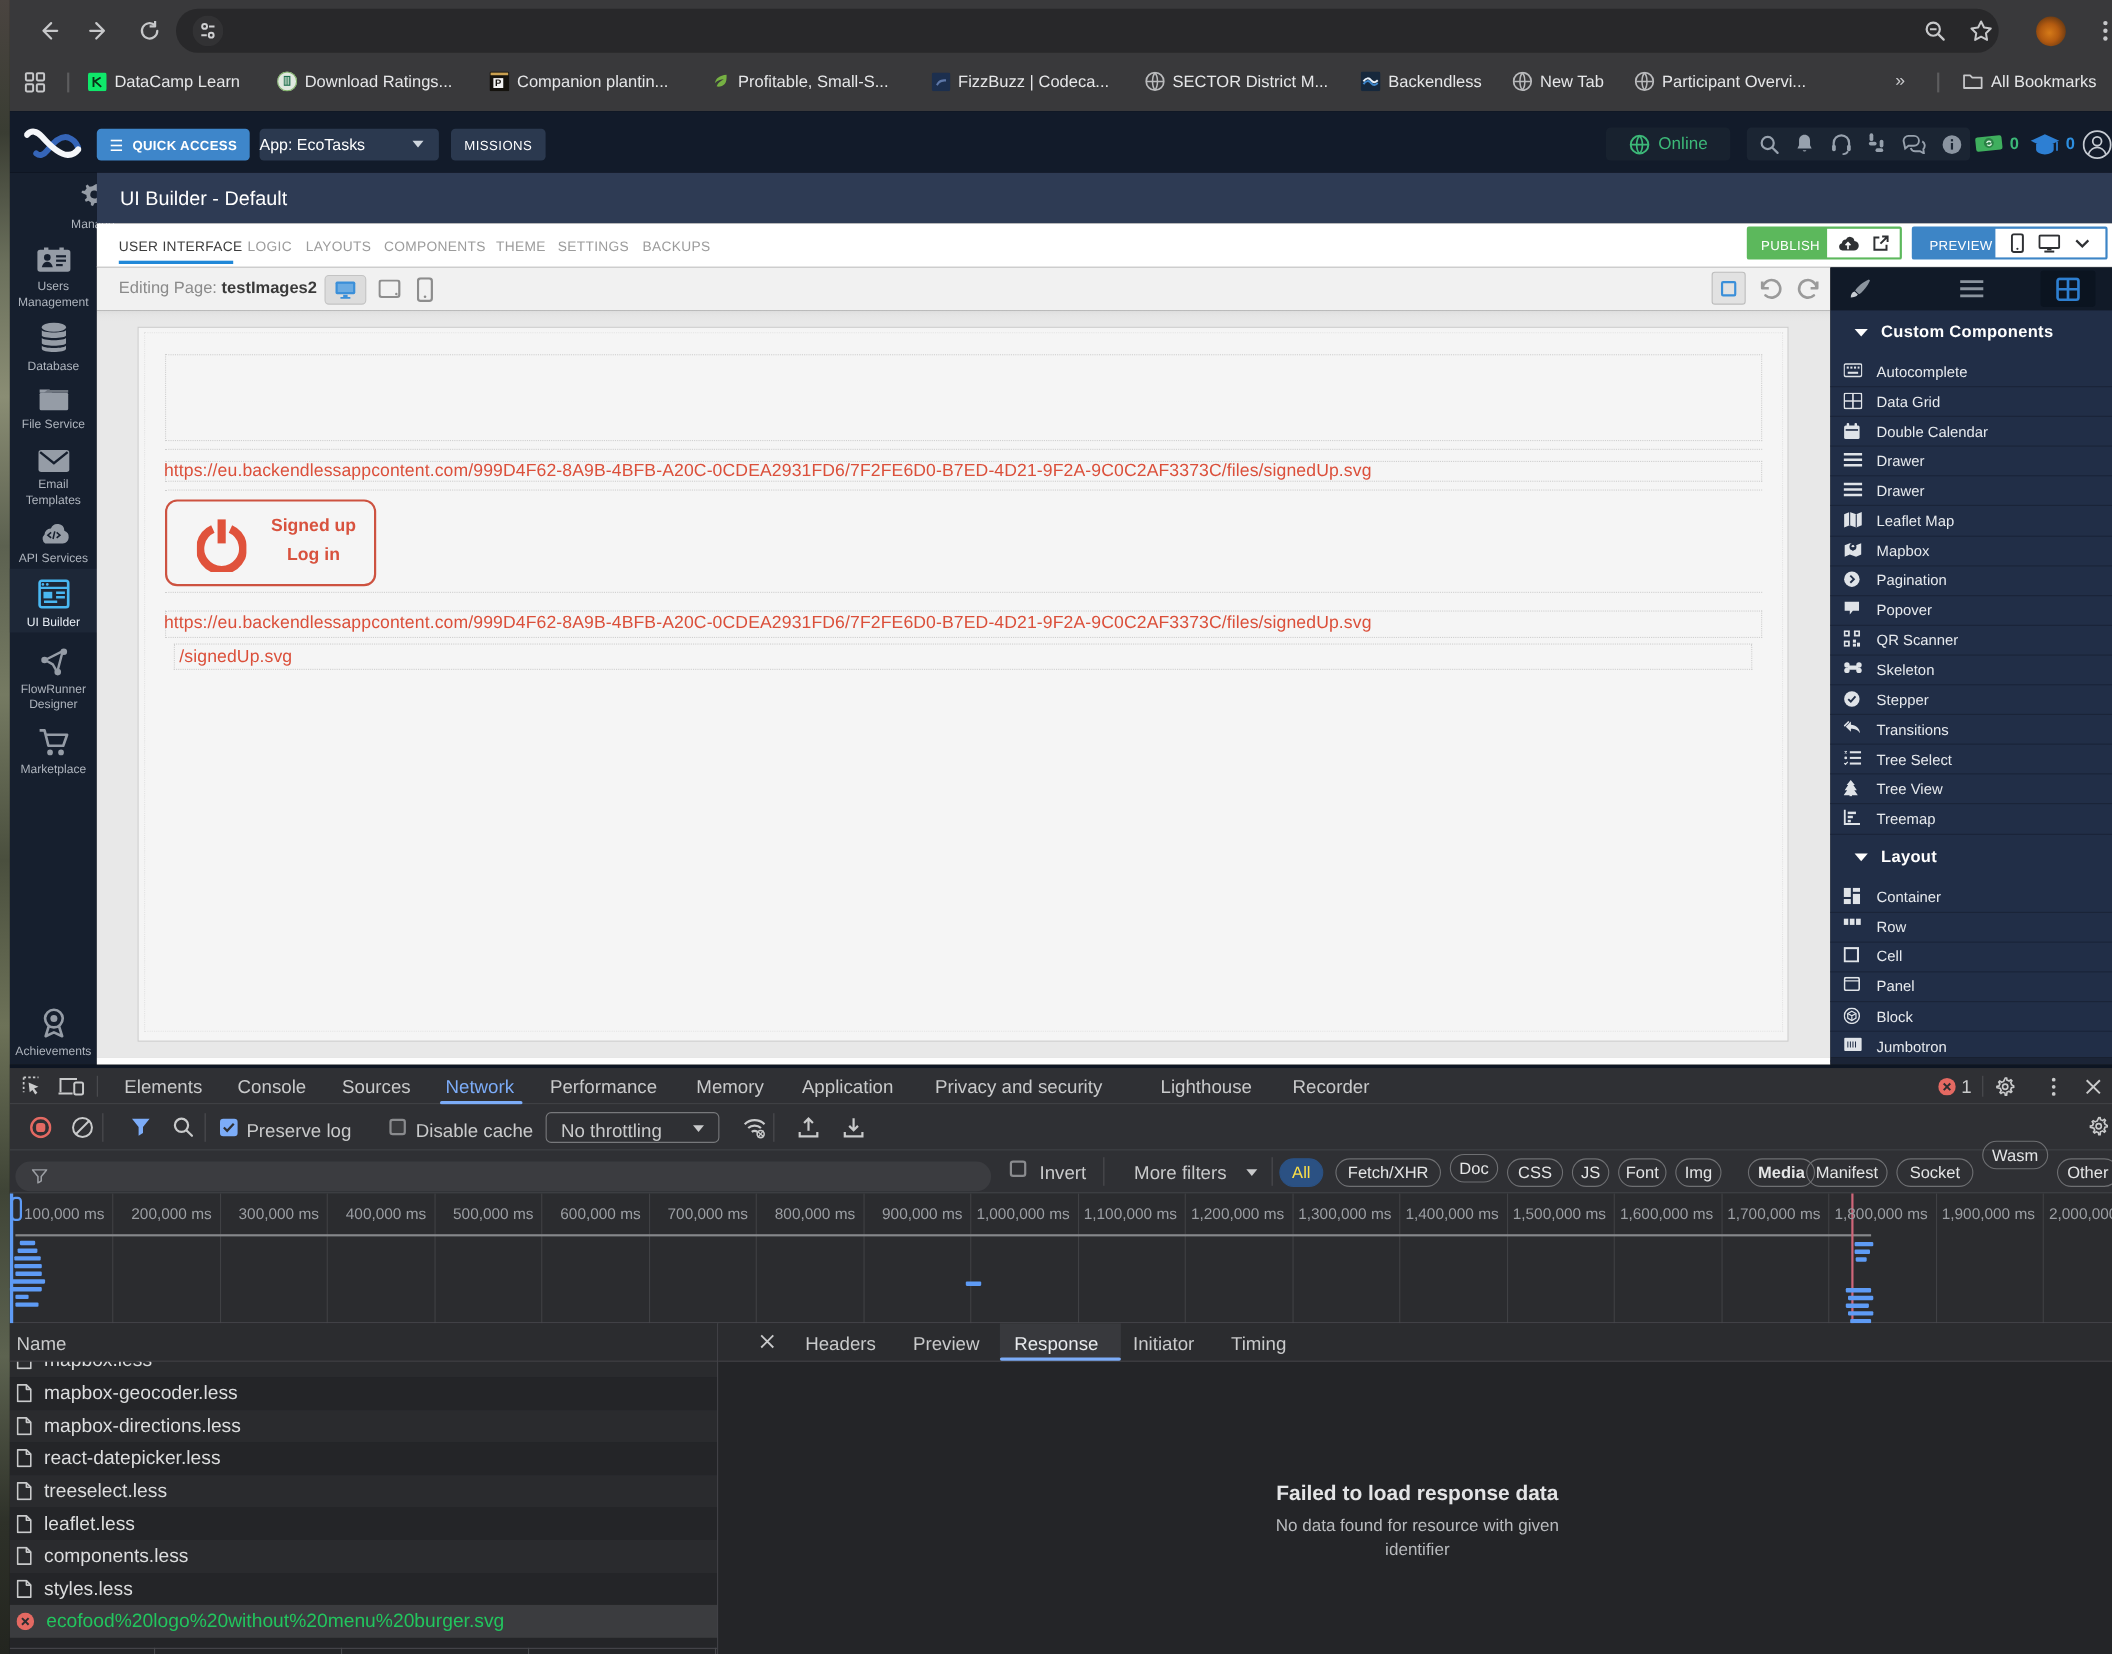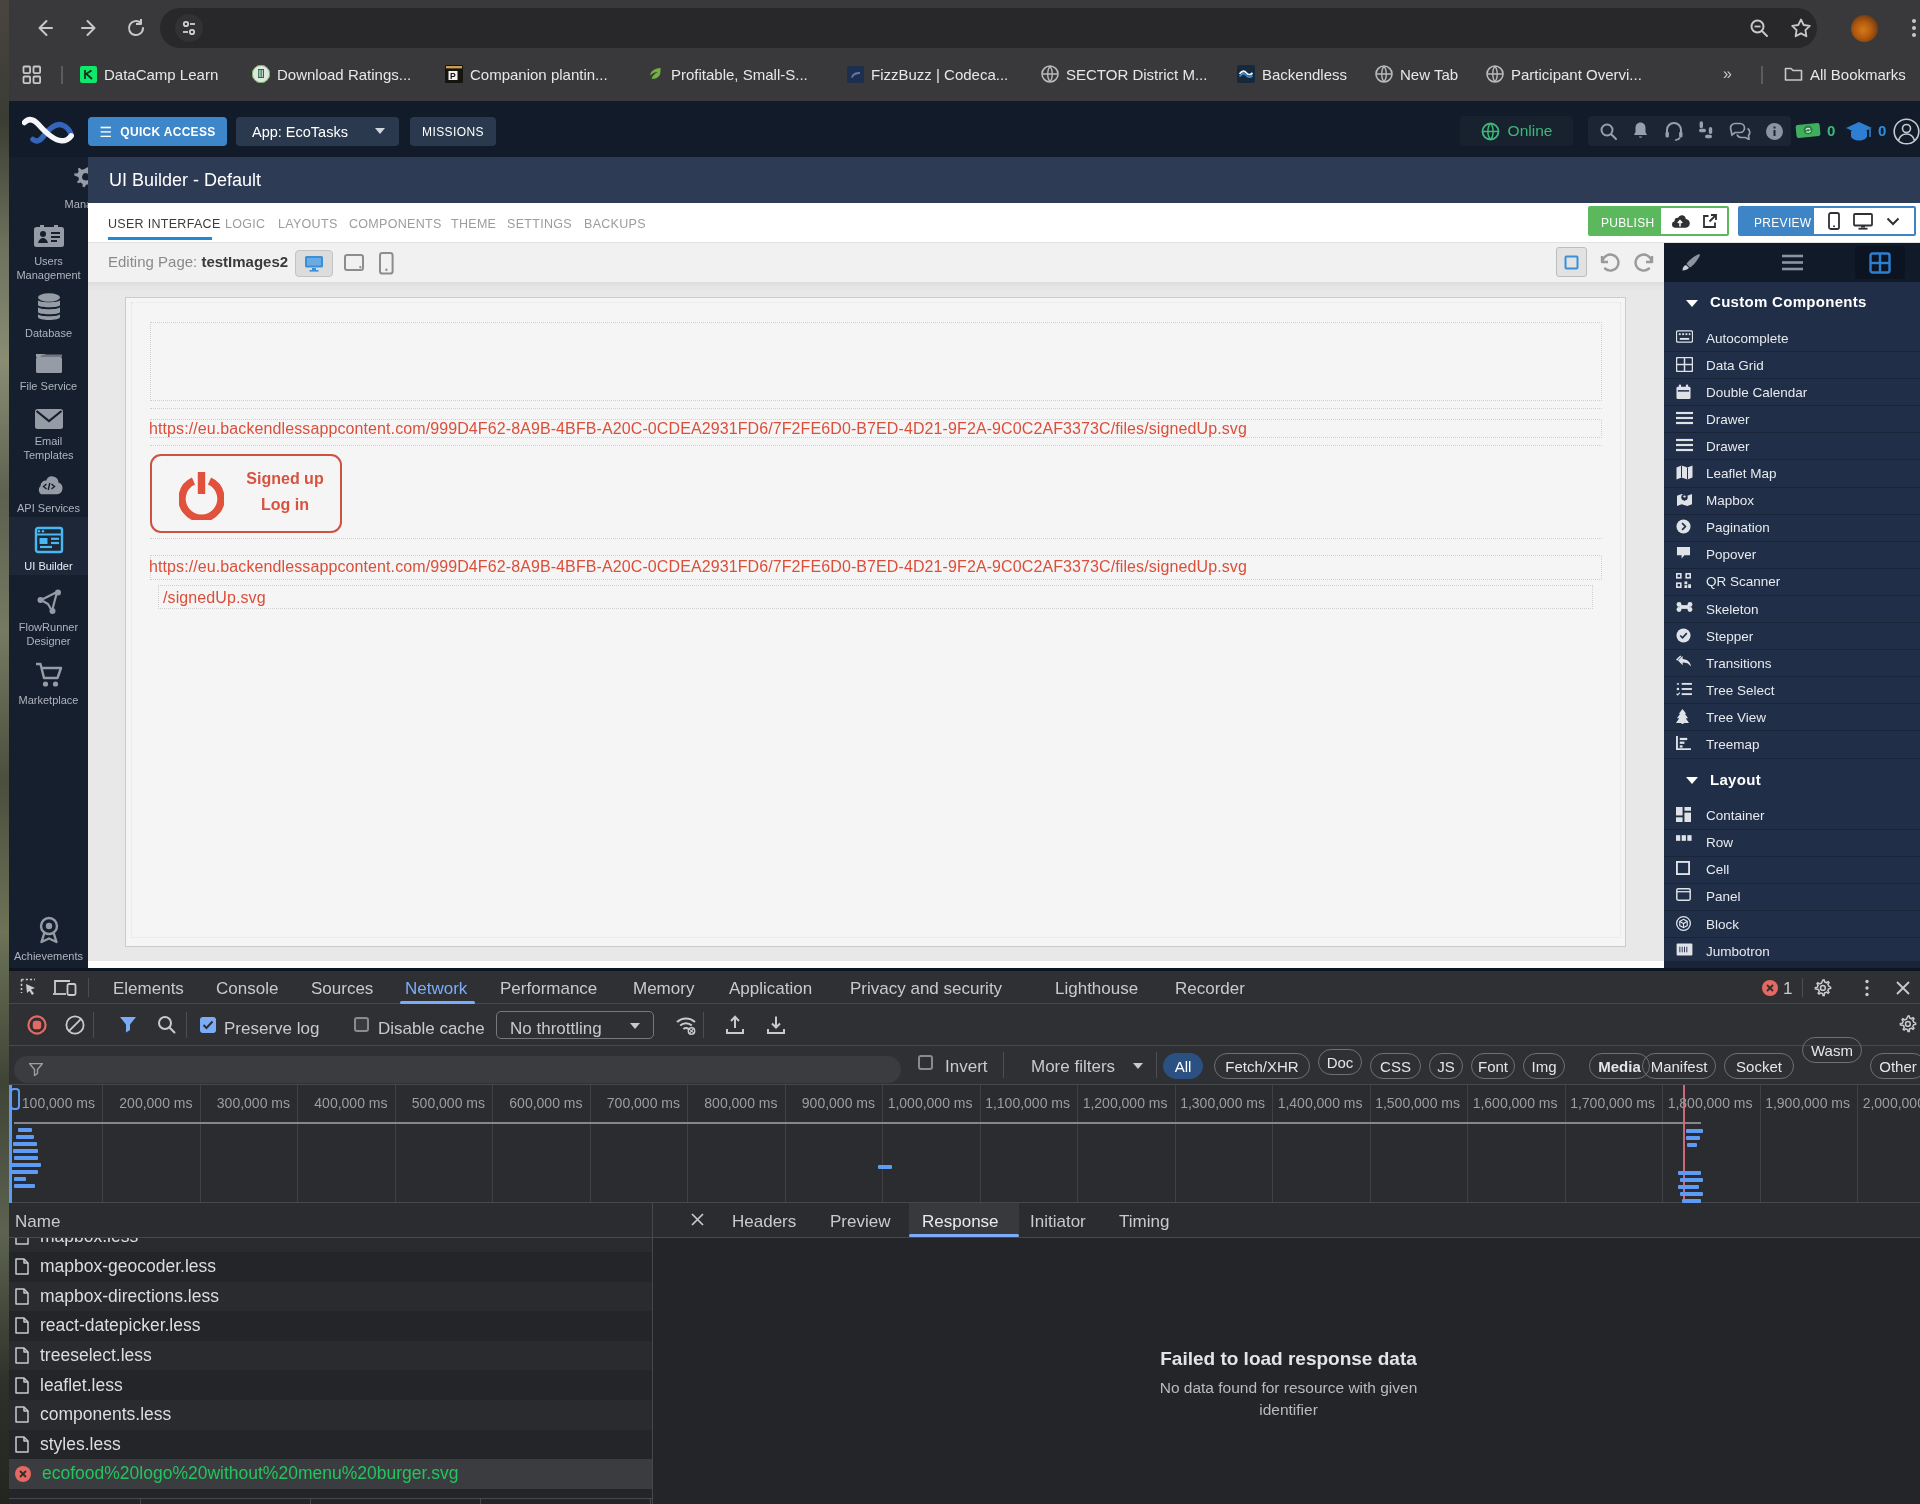--- a/index.html
+++ b/index.html
@@ -192,21 +192,21 @@
 <div id="blnav" class="abs">
 
   <svg class="abs" style="left:13px;top:14px" width="52" height="30" viewBox="0 0 52 30">
       <path d="M11 24.5 C14 27 17.5 26.3 20.8 22 C27 13.8 33.5 8 40 10 C44.5 11.5 47.3 15 48.8 18.5" stroke="#3565b8" stroke-width="5.5" fill="none" stroke-linecap="round"></path>
       <path d="M2.5 7.5 C6.5 3 11.5 4 16 9 C24 18 32 25.5 39.5 25.8 C44 26 47 23.8 49.2 20.8" stroke="#f4f6f9" stroke-width="5.5" fill="none" stroke-linecap="round"></path>
     </svg>
   <div class="navbtn" style="left:79px;width:139px;background:#3e86ca;font-size:12px;letter-spacing:0.3px;gap:8px">
       <span style="font-size:14px">☰</span>
       <b style="font-weight:bold">QUICK ACCESS</b>
     </div>
-  <div class="navbtn" style="left:227px;width:163px;background:#2b394f;font-size:14.5px;justify-content:flex-start;padding-left:16px">App: EcoTasks<span style="position:absolute;right:14px;top:11px;width:0;height:0;border-left:5px solid transparent;border-right:5px solid transparent;border-top:6px solid #cfd6de"></span></div>
+  <div class="navbtn" style="left:227px;width:163px;background:#2b394f;font-size:14.5px;justify-content:flex-start;padding-left:0">App: EcoTasks<span style="position:absolute;right:14px;top:11px;width:0;height:0;border-left:5px solid transparent;border-right:5px solid transparent;border-top:6px solid #cfd6de"></span></div>
   <div class="navbtn" style="left:401px;width:86px;background:#2b394f;font-size:12px;letter-spacing:0.4px">MISSIONS</div>
 
   <div class="abs" style="left:1451px;top:15px;width:113px;height:30px;background:#18222f;border-radius:4px;display:flex;align-items:center;justify-content:center;gap:8px">
     <svg width="19" height="19" viewBox="0 0 19 19">
         <circle cx="9.5" cy="9.5" r="8" fill="none" stroke="#3cb878" stroke-width="1.8"></circle>
         <path d="M1.5 9.5 L17.5 9.5 M9.5 1.5 C13 5 13 14 9.5 17.5 M9.5 1.5 C6 5 6 14 9.5 17.5" stroke="#3cb878" stroke-width="1.5" fill="none"></path>
       </svg>
     <span style="color:#3cb878;font-size:15.5px">Online</span>
   </div>
   <div class="abs" style="left:1579px;top:15px;width:203px;height:30px;background:#1b2533;border-radius:4px"></div>
@@ -784,21 +784,21 @@
     <div class="abs" style="left:5px;top:85px;width:887px;height:27px;background:#3b3c40;border-radius:14px"></div>
     <svg class="abs" style="left:20px;top:92px" width="14" height="13" viewBox="0 0 14 13">
       <path d="M0.5 0.5 L13.5 0.5 L8.5 6.5 L8.5 10.5 L5.5 12.5 L5.5 6.5 Z" fill="none" stroke="#9b9ea3" stroke-width="1.4"></path>
     </svg>
     <div class="abs" style="left:909px;top:84px;width:15px;height:15px;border:2px solid #8a8b8e;border-radius:3px"></div>
     <div class="dtx" style="left:936px;top:86px">Invert</div>
     <div class="abs" style="left:994px;top:81px;width:1px;height:26px;background:#4d4e52"></div>
     <div class="dtx" style="left:1022px;top:86px">More filters</div>
     <div class="abs" style="left:1124px;top:92px;width:0;height:0;border-left:5.5px solid transparent;border-right:5.5px solid transparent;border-top:6.5px solid #c9cacb"></div>
     <div class="abs" style="left:1147px;top:81px;width:1px;height:26px;background:#4d4e52"></div>
-    <div class="pill" style="left:1154px;top:82px;width:40px;background:#2b5183;border-color:#2b5183;color:#ffffff;">All</div>
+    <div class="pill" style="left:1154px;top:82px;width:40px;background:#2b5183;border-color:#2b5183;color:#fde047;">All</div>
     <div class="pill" style="left:1205px;top:82px;width:96px;">Fetch/XHR</div>
     <div class="pill" style="left:1309px;top:78px;width:44px;text-align:center;">Doc</div>
     <div class="pill" style="left:1361px;top:82px;width:51px;">CSS</div>
     <div class="pill" style="left:1420px;top:82px;width:34px;">JS</div>
     <div class="pill" style="left:1462px;top:82px;width:44px;">Font</div>
     <div class="pill" style="left:1514px;top:82px;width:42px;">Img</div>
     <div class="pill" style="left:1580px;top:82px;width:61px;font-weight:bold;">Media</div>
     <div class="pill" style="left:1633px;top:82px;width:74px;">Manifest</div>
     <div class="pill" style="left:1715px;top:82px;width:70px;">Socket</div>
     <div class="pill" style="left:1793px;top:66px;width:60px;">Wasm</div>

